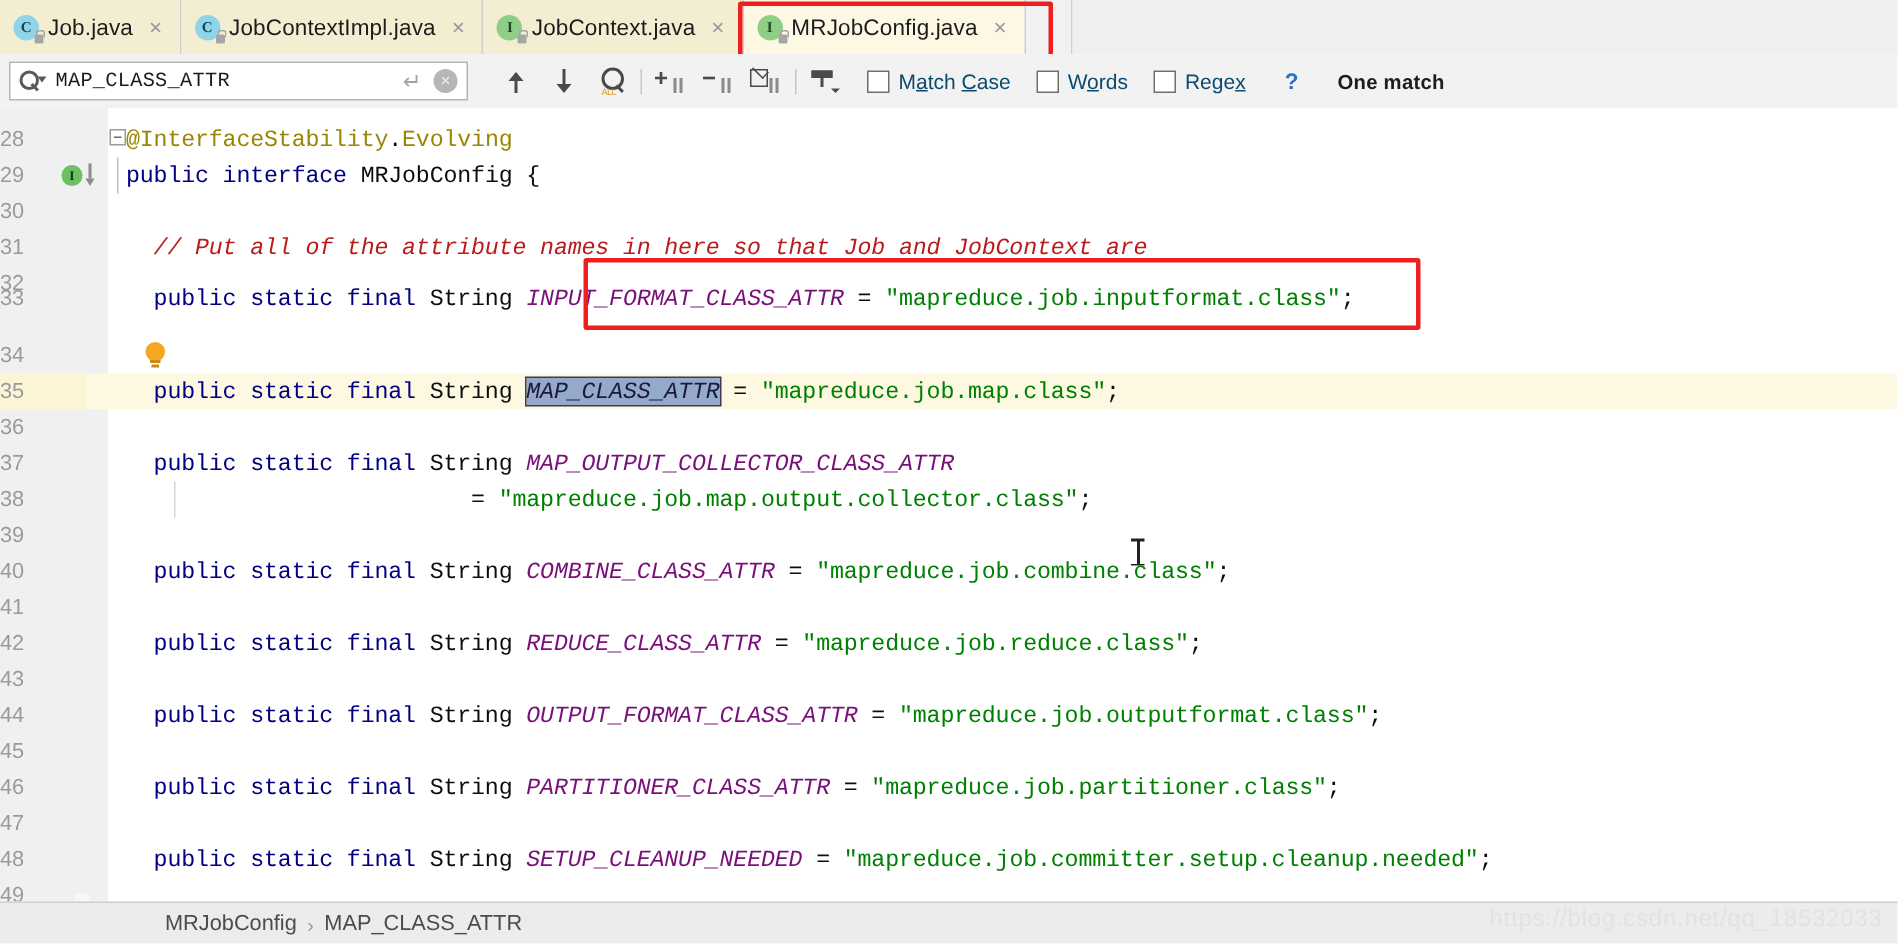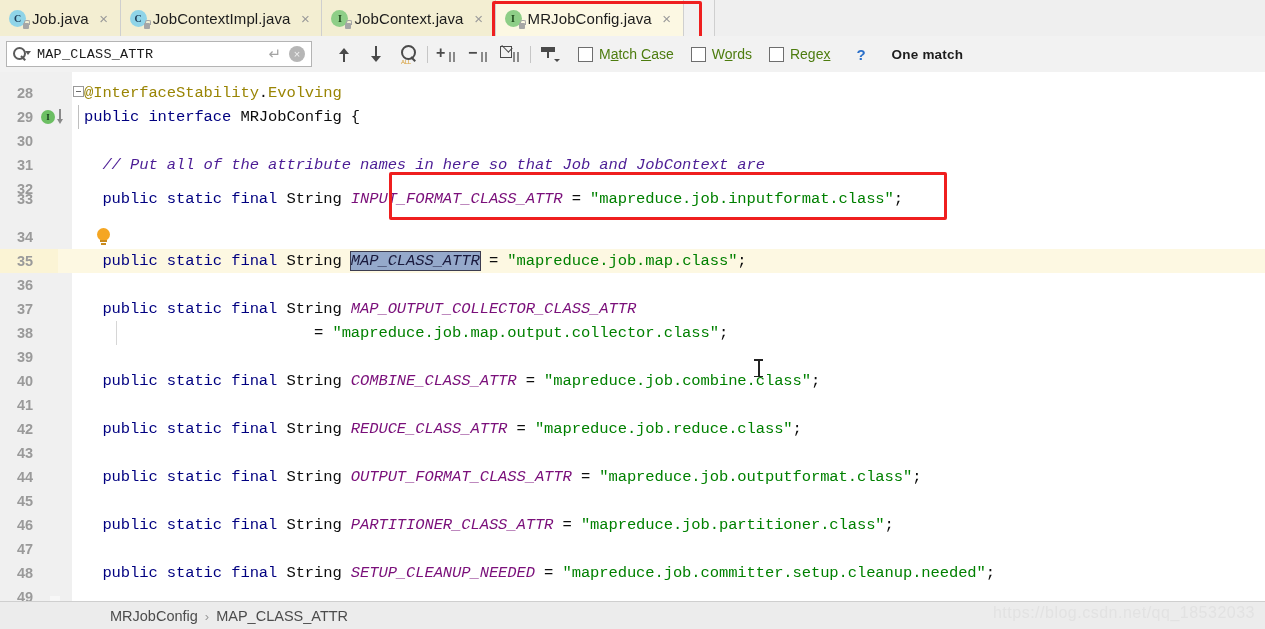--- a/index.html
+++ b/index.html
@@ -172,21 +172,21 @@
   .funnel .stem{
     position:absolute;left:6px;top:7px;width:2px;height:6px;background:#4a4a4a;
   }
   .funnel .dd{
     position:absolute;right:-1px;bottom:1px;width:0;height:0;
     border-left:3px solid transparent;border-right:3px solid transparent;
     border-top:3.5px solid #4a4a4a;
   }
 
   .chk-group{display:flex;align-items:center;margin-left:12px;gap:17px;}
-  .chk-item{display:flex;align-items:center;gap:6px;font-size:14px;color:#4d7c0f;justify-content:space-between;}
+  .chk-item{display:flex;align-items:center;gap:6px;font-size:14px;color:#0c4a6e;justify-content:space-between;}
   .chk-box{
     width:13px;height:13px;background:#fff;border:1px solid #6e6e6e;flex:0 0 auto;
   }
   .chk-item u{text-decoration:underline;}
   .help-q{color:#2a6fc9;font-size:15px;font-weight:bold;margin-left:9px;}
   .match-count{
     margin-left:26px;font-size:13.5px;font-weight:bold;color:#1d1d1d;
     letter-spacing:0.2px;
   }
 
@@ -206,30 +206,30 @@
   .code-rows{position:absolute;left:0;top:0;width:1265px;}
   .row{
     position:relative;height:24px;line-height:24px;white-space:pre;
   }
   .row.hl .rowbg{
     position:absolute;left:0;top:0;width:1265px;height:24px;background:#fdf8e2;
   }
   .row.hl .lnum{background:#fbf4d5;}
   .lnum{
     position:absolute;left:0;top:0;width:58px;height:24px;
-    text-align:center;padding-right:8px;box-sizing:border-box;
-    font-family:"Liberation Sans",sans-serif;font-size:14.5px;color:#9a9a9a;font-weight:bold;
+    text-align:left;padding-right:8px;box-sizing:border-box;
+    font-family:"Liberation Sans",sans-serif;font-size:14.5px;color:#9a9a9a;
   }
   .code{
     position:absolute;left:84px;top:0;
     font-family:"Liberation Mono", monospace;font-size:15.5px;
     letter-spacing:-0.1px;color:#0d0d0d;
   }
   .kw{color:#000080;font-weight:normal;}
-  .cm{color:#4c1d95;font-style:italic;}
+  .cm{color:#b91c1c;font-style:italic;}
   .st{color:#008000;}
   .cn{color:#7a0f7a;font-style:italic;}
   .an{color:#9a8505;}
   .ty{color:#0d0d0d;}
   .hit{
     background:#95a9cb;color:#1a1a3d;
     outline:1px solid #3c3c50;
   }
 
   

